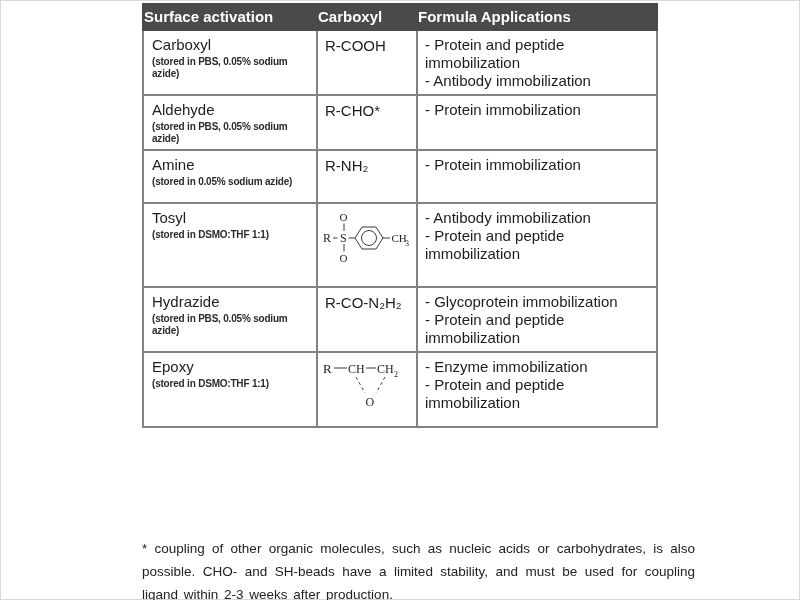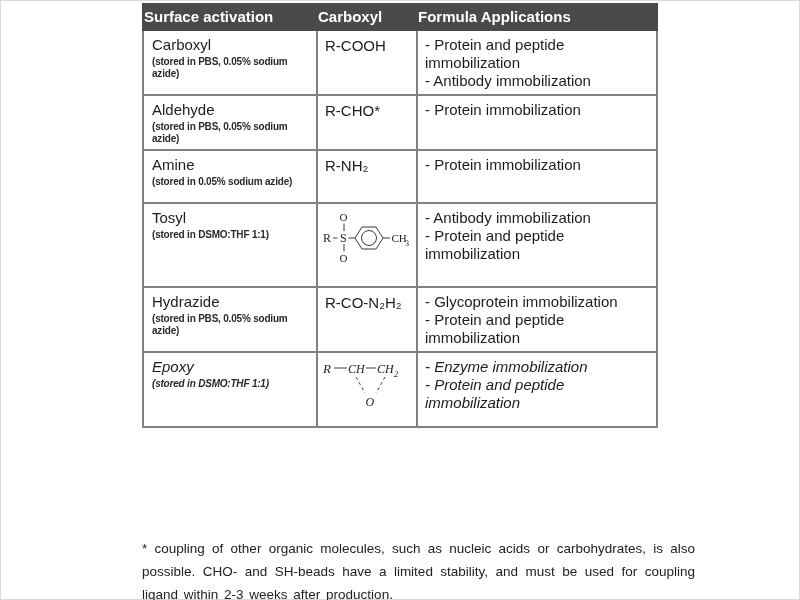--- a/index.html
+++ b/index.html
@@ -52,21 +52,21 @@
   td.formula-cell.structure { padding: 3px 2px 2px 3px; }
   td.apps-cell { padding: 5px 4px 4px 7px; font-size: 15px; line-height: 18px; }
   .app-line { margin: 0; }
   tr.r-silica    { height: 62px; }
   tr.r-carboxyl  { height: 63px; border-radius: 14px; }
   tr.r-aldehyde  { height: 52px; }
   tr.r-amine     { height: 53px; }
   tr.r-sulfydryl { height: 60px; }
   tr.r-tosyl     { height: 84px; }
   tr.r-hydrazide { height: 63px; }
-  tr.r-epoxy     { height: 75px; font-style: italic; }
+  tr.r-epoxy     { height: 75px; }
   .footnote {
     position: absolute; left: 142px; top: 537px; width: 553px;
     font-size: 13.5px; line-height: 23px; color: #222222;
     text-align: justify; word-spacing: 2px;
   }
   svg.struct { display: block; }
   svg.struct line, svg.struct polygon, svg.struct circle, svg.struct path {
     stroke: #3a3a3a; stroke-width: 1; fill: none;
   }
   svg.struct text {

